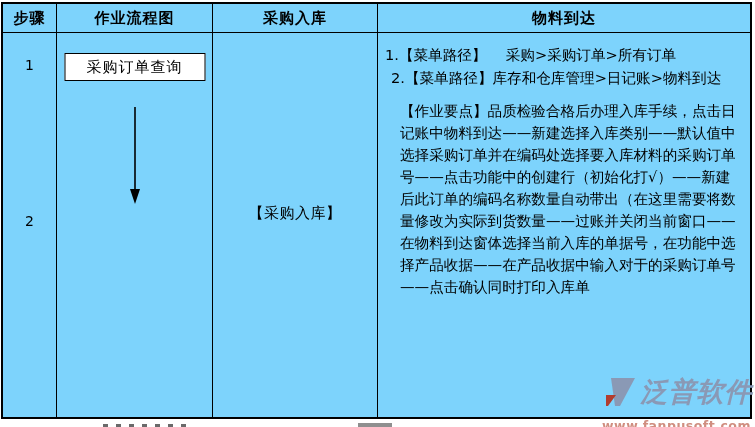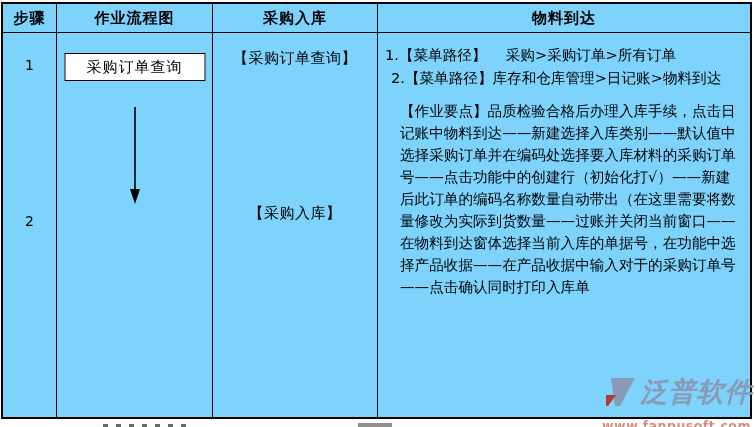--- a/index.html
+++ b/index.html
@@ -123,21 +123,20 @@
       <div class="flow-box b1">
         <span>采购订单查询</span>
       </div>
       <svg class="flow-arrow-svg" viewBox="0 0 20 98">
         <line x1="10" y1="0" x2="10" y2="83" stroke="#000" stroke-width="1.6"></line>
         <polygon points="5,82 15,82 10,97" fill="#000"></polygon>
       </svg>
     </div>
 
     <div class="cell">
-      <div class="program-label p1">【采购订单查询】</div>
       <div class="program-label p2">【采购入库】</div>
     </div>
 
     <div class="cell last desc-cell">
       <div class="desc-block">
         <p class="desc-path">1.【菜单路径】　 采购&gt;采购订单&gt;所有订单</p>
         <p class="desc-path second">2.【菜单路径】库存和仓库管理&gt;日记账&gt;物料到达</p>
         <p class="desc-points second">【作业要点】品质检验合格后办理入库手续，点击日记账中物料到达——新建选择入库类别——默认值中选择采购订单并在编码处选择要入库材料的采购订单号——点击功能中的创建行（初始化打√）——新建后此订单的编码名称数量自动带出（在这里需要将数量修改为实际到货数量——过账并关闭当前窗口——在物料到达窗体选择当前入库的单据号，在功能中选择产品收据——在产品收据中输入对于的采购订单号——点击确认同时打印入库单</p>
       </div>
     </div>

